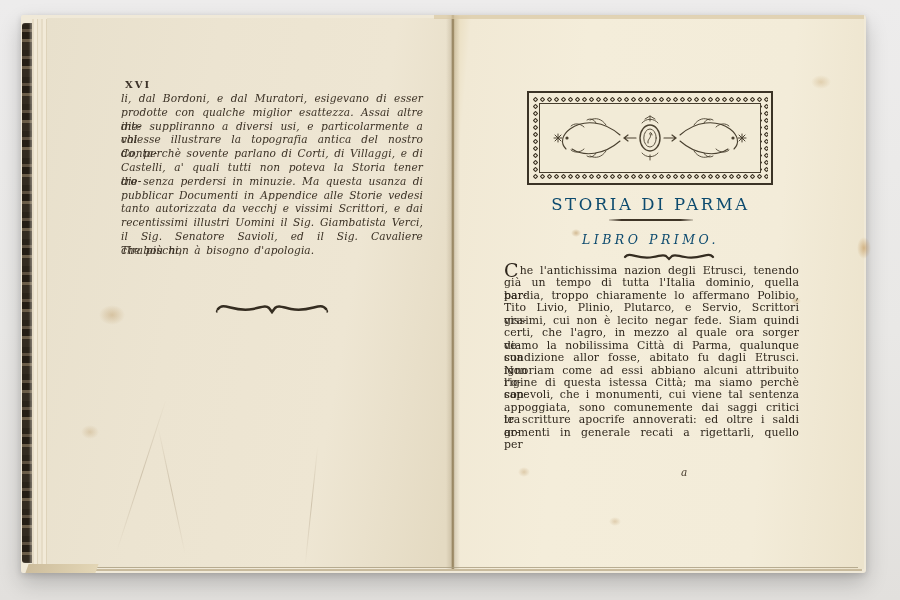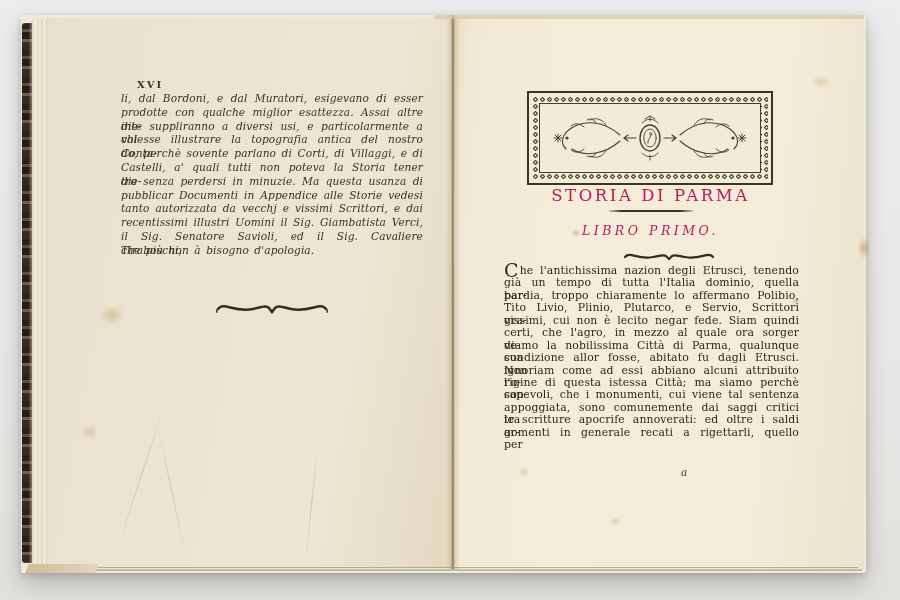--- a/index.html
+++ b/index.html
@@ -54,21 +54,21 @@
   .cover-corner  { position:absolute; left:6px; bottom:0; width:70px; height:9px; background:linear-gradient(90deg,#cdbd9c,#e3d6b6); transform:skewX(-20deg); }
   .top-edge-sliver { position:absolute; right:2px; top:0; width:430px; height:4px; background:#d9c8a4; opacity:.7; }
 
   
   .spot { position:absolute; border-radius:50%; pointer-events:none; }
   
   .crease { position:absolute; width:1px; background:linear-gradient(180deg,rgba(150,130,100,0),rgba(150,130,100,.35),rgba(150,130,100,0)); pointer-events:none; }
 
   
   .folio {
-    position:absolute; left:116px; top:64px;
+    position:absolute; left:104px; top:64px;
     font-size:10px; letter-spacing:2px; color:#3d332a; font-variant:small-caps;
     font-weight:bold;
   }
   .left-text {
     position:absolute; left:100px; top:77px; width:302px;
     font-style:italic; font-size:10.6px; line-height:13.8px;
     color:#3a3024; word-spacing:2px; letter-spacing:.1px;
   }
   .tline { text-align:justify; text-align-last:justify; height:13.8px; overflow:visible; white-space:nowrap; }
   .tline:last-child { text-align-last:left; }
@@ -84,21 +84,21 @@
     width:100%; height:100%; box-sizing:border-box; padding:7px;
     background-image:radial-gradient(circle 2.6px at center,
        rgba(242,235,215,0) 0.9px, #473e2e 1.1px 2.1px, rgba(242,235,215,0) 2.3px);
     background-size:7px 7px;
   }
   .hp-inner {
     width:100%; height:100%; box-sizing:border-box;
     border:1px solid #473e2e; background:#f2ebd7;
     display:flex; align-items:center; justify-content:center;
   }
-  .title-block { position:absolute; left:483px; top:171px; width:293px; text-align:center; color:#be185d; }
+  .title-block { position:absolute; left:483px; top:180px; width:293px; text-align:center; color:#0c4a6e; }
   .title {
     font-size:16.5px; letter-spacing:2.6px; font-weight:500; white-space:nowrap;
   }
   .title-rule {
     margin:5px auto 0; width:84px; height:2px;
     background:linear-gradient(90deg,rgba(62,52,38,.2),#3e3426 15%,#3e3426 85%,rgba(62,52,38,.2));
   }
   .chapter {
     margin-top:11px; font-style:italic; font-size:12.5px; letter-spacing:3.5px; white-space:nowrap;
   }

